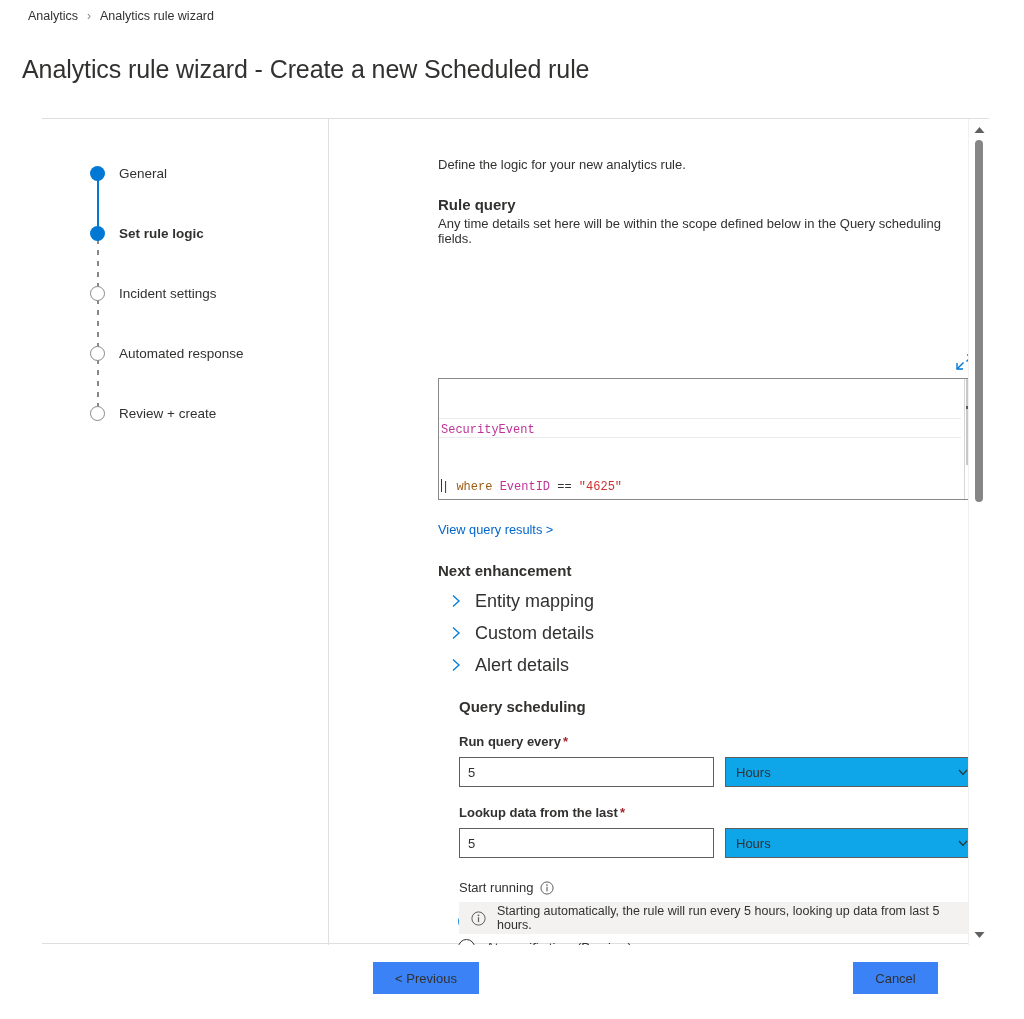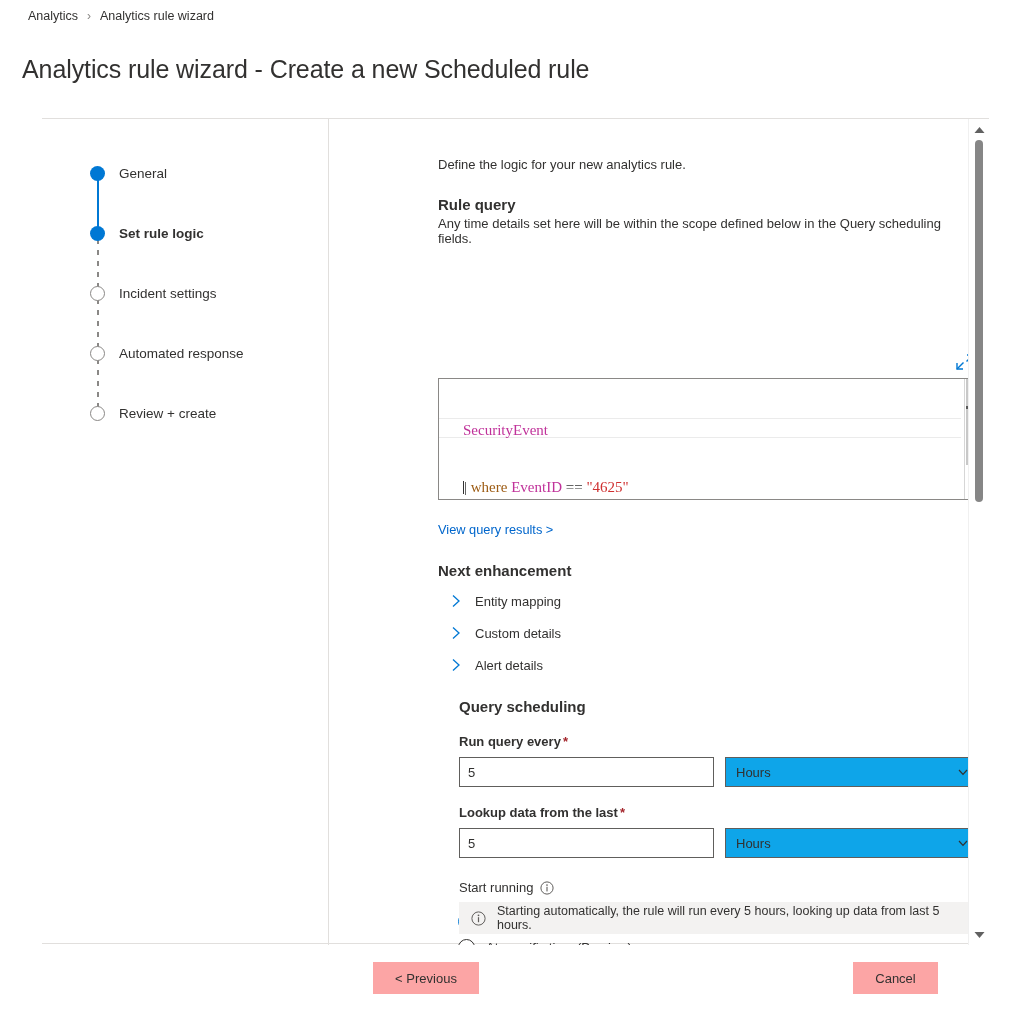--- a/index.html
+++ b/index.html
@@ -139,25 +139,24 @@
     position: absolute;
     left: 109px; top: 259px;
     width: 543px; height: 122px;
     border: 1px solid #8a8886;
     background: #ffffff;
     overflow: hidden;
   }
   #query-code {
     position: absolute;
     left: 2px; top: 4px;
-    font-family: Liberation Serif, serif;
-    font-size: 15px;
+    font-family: Liberation Mono, monospace;
+    font-size: 12px;
     line-height: 19px;
     white-space: pre;
-    margin-left: 22px;
   }
   .kql-line { display: block; height: 19px; }
   .tok-table { color: #c0329a; }
   .tok-op    { color: #9d5c14; }
   .tok-col   { color: #c0329a; }
   .tok-eq    { color: #333333; }
   .tok-str   { color: #cf3030; }
   .cursor-bar {
     display: inline-block;
     width: 1px; height: 13px;
@@ -209,21 +208,21 @@
     align-items: center;
     height: 22px;
     cursor: pointer;
   }
   .chev {
     width: 18px; height: 18px;
     margin-right: 10px;
     flex: none;
   }
   .enh-label {
-    font-size: 13px;
+    font-size: 18px;
     color: #323130;
   }
 
   
   #qsched-head {
     position: absolute;
     left: 130px; top: 579px;
     font-size: 15px;
     font-weight: bold;
   }
@@ -351,21 +350,21 @@
   .btn {
     position: absolute;
     height: 32px;
     display: flex; align-items: center; justify-content: center;
     font-size: 13px;
     cursor: pointer;
     border: none;
     font-family: "Liberation Sans", sans-serif;
   }
   .btn-secondary {
-    background: #fca5a5;
+    background: #3b82f6;
     color: #323130;
   }
   .btn-primary {
     background: #0078d4;
     color: #ffffff;
     font-weight: bold;
   }
 </style>
 </head>
 <body>

